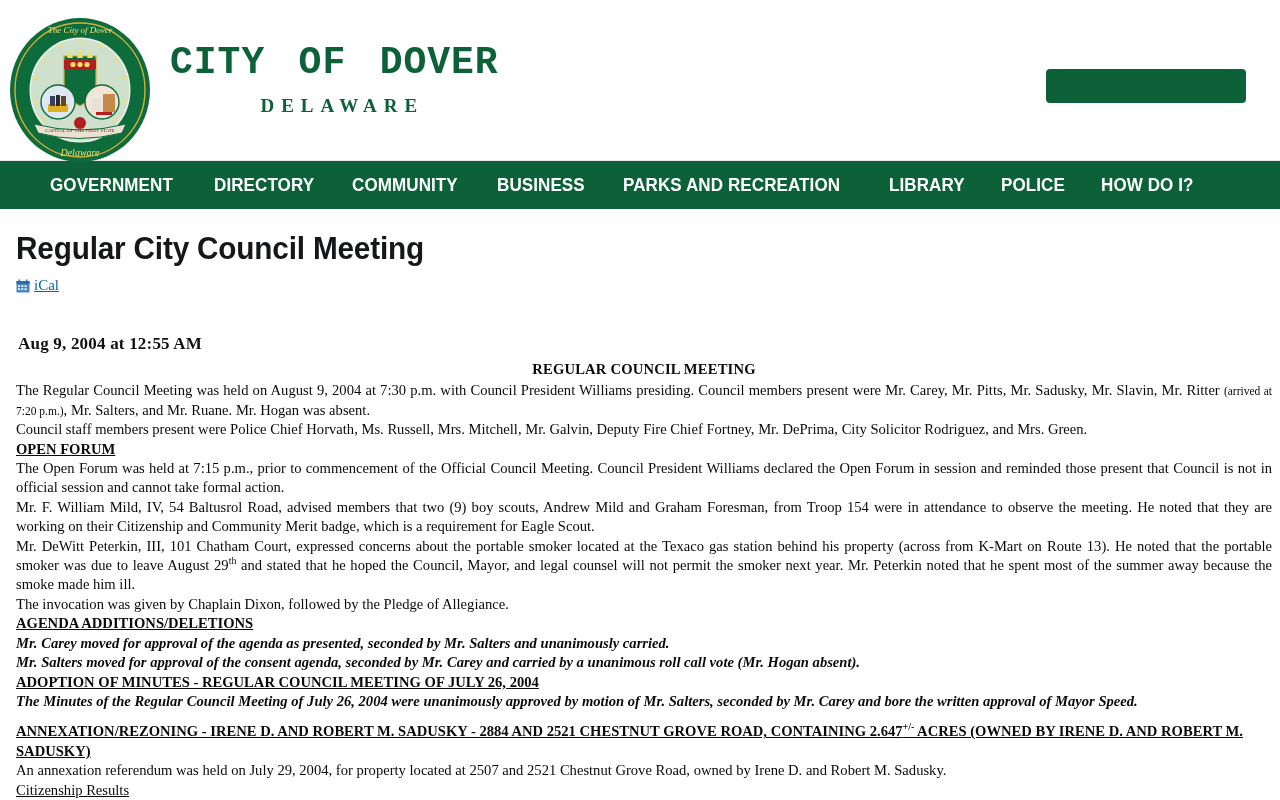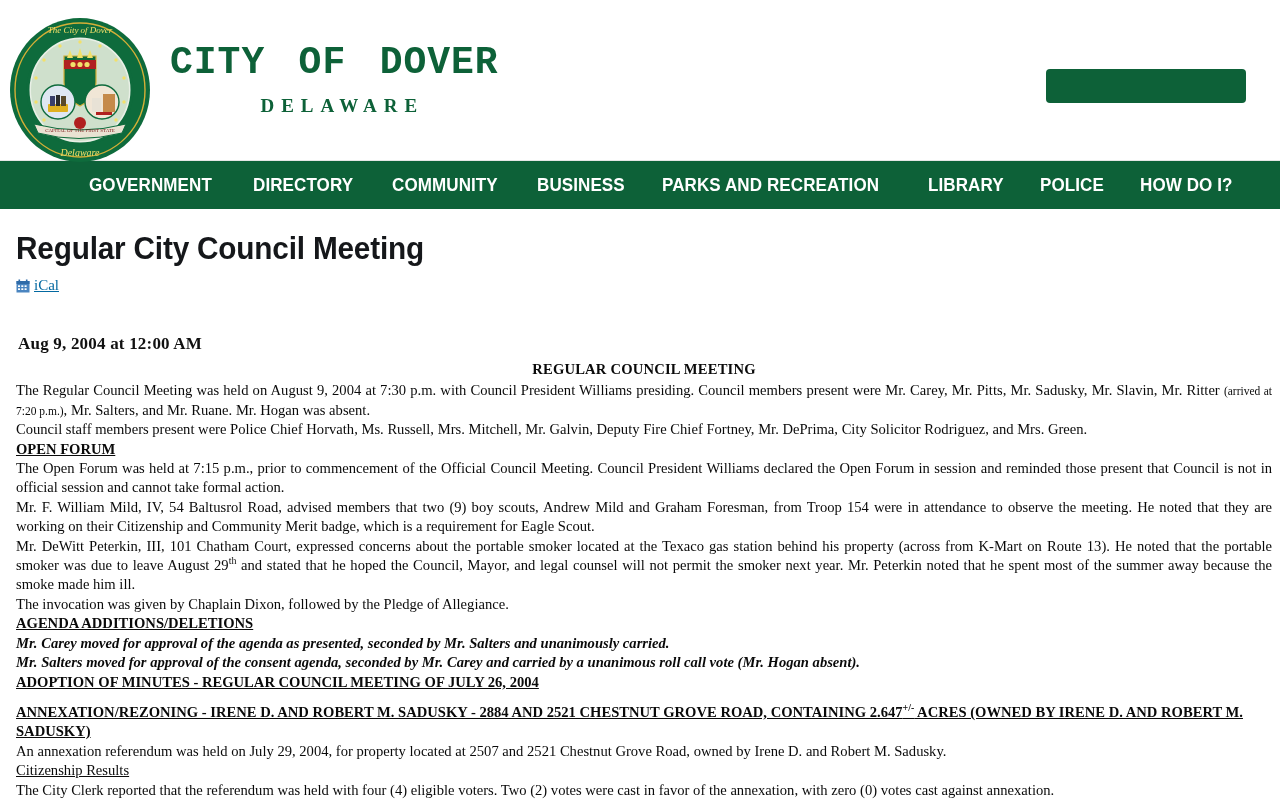--- a/index.html
+++ b/index.html
@@ -77,21 +77,20 @@
   }
 
   
   .main-nav {
     background: #0d6138;
     height: 48px;
     display: flex;
     align-items: center;
     padding-left: 50px;
     box-sizing: border-box;
-    justify-content: center;
   }
   .nav-item {
     color: #ffffff;
     font-family: "Liberation Sans Narrow", "Liberation Sans", sans-serif;
     font-size: 18.5px;
     font-weight: bold;
     letter-spacing: 0.1px;
     text-decoration: none;
     margin-right: 30px;
     white-space: nowrap;
@@ -265,41 +264,42 @@
         <rect x="5.3" y="6.3" width="2" height="1.7"></rect>
         <rect x="8.6" y="6.3" width="2" height="1.7"></rect>
         <rect x="2" y="9.3" width="2" height="1.7"></rect>
         <rect x="5.3" y="9.3" width="2" height="1.7"></rect>
         <rect x="8.6" y="9.3" width="2" height="1.7"></rect>
       </g>
     </svg>
     <a class="ical-link" href="#">iCal</a>
   </div>
 
-  <div class="event-date">Aug 9, 2004 at 12:00 AM</div>
+  <div class="event-date">Aug 9, 2004 at 12:55 AM</div>
 
   <article class="minutes">
 
     <div class="m-center">REGULAR COUNCIL MEETING</div>
 
     <p class="m-p"><span>The Regular Council Meeting was held on August 9, 2004 at 7:30 p.m. with Council President Williams presiding. Council members present were Mr. Carey, Mr. Pitts, Mr. Sadusky, Mr. Slavin, Mr. Ritter </span><span class="m-small">(arrived at 7:20 p.m.)</span><span>, Mr. Salters, and Mr. Ruane. Mr. Hogan was absent.</span></p>
 
     <p class="m-p">Council staff members present were Police Chief Horvath, Ms. Russell, Mrs. Mitchell, Mr. Galvin, Deputy Fire Chief Fortney, Mr. DePrima, City Solicitor Rodriguez, and Mrs. Green.</p>
 
     <p class="m-head">OPEN FORUM</p>
     <p class="m-p">The Open Forum was held at 7:15 p.m., prior to commencement of the Official Council Meeting. Council President Williams declared the Open Forum in session and reminded those present that Council is not in official session and cannot take formal action.</p>
     <p class="m-p">Mr. F. William Mild, IV, 54 Baltusrol Road, advised members that two (9) boy scouts, Andrew Mild and Graham Foresman, from Troop 154 were in attendance to observe the meeting. He noted that they are working on their Citizenship and Community Merit badge, which is a requirement for Eagle Scout.</p>
     <p class="m-p"><span>Mr. DeWitt Peterkin, III, 101 Chatham Court, expressed concerns about the portable smoker located at the Texaco gas station behind his property (across from K-Mart on Route 13). He noted that the portable smoker was due to leave August 29</span><sup>th</sup><span> and stated that he hoped the Council, Mayor, and legal counsel will not permit the smoker next year. Mr. Peterkin noted that he spent most of the summer away because the smoke made him ill.</span></p>
     <p class="m-p">The invocation was given by Chaplain Dixon, followed by the Pledge of Allegiance.</p>
 
     <p class="m-head">AGENDA ADDITIONS/DELETIONS</p>
     <p class="m-bold">Mr. Carey moved for approval of the agenda as presented, seconded by Mr. Salters and unanimously carried.</p>
     <p class="m-bold">Mr. Salters moved for approval of the consent agenda, seconded by Mr. Carey and carried by a unanimous roll call vote (Mr. Hogan absent).</p>
 
     <p class="m-head">ADOPTION OF MINUTES - REGULAR COUNCIL MEETING OF JULY 26, 2004</p>
+    <p class="m-bold">The Minutes of the Regular Council Meeting of July 26, 2004 were unanimously approved by motion of Mr. Salters, seconded by Mr. Carey and bore the written approval of Mayor Speed.</p>
 
     <div class="gap"></div>
 
     <p class="m-head"><span>ANNEXATION/REZONING - IRENE D. AND ROBERT M. SADUSKY - 2884 AND 2521 CHESTNUT GROVE ROAD, CONTAINING 2.647</span><sup>+/-</sup><span> ACRES (OWNED BY IRENE D. AND ROBERT M. SADUSKY)</span></p>
     <p class="m-p">An annexation referendum was held on July 29, 2004, for property located at 2507 and 2521 Chestnut Grove Road, owned by Irene D. and Robert M. Sadusky.</p>
 
     <p class="m-head-plain">Citizenship Results</p>
     <p class="m-p">The City Clerk reported that the referendum was held with four (4) eligible voters. Two (2) votes were cast in favor of the annexation, with zero (0) votes cast against annexation.</p>
 
   </article>

